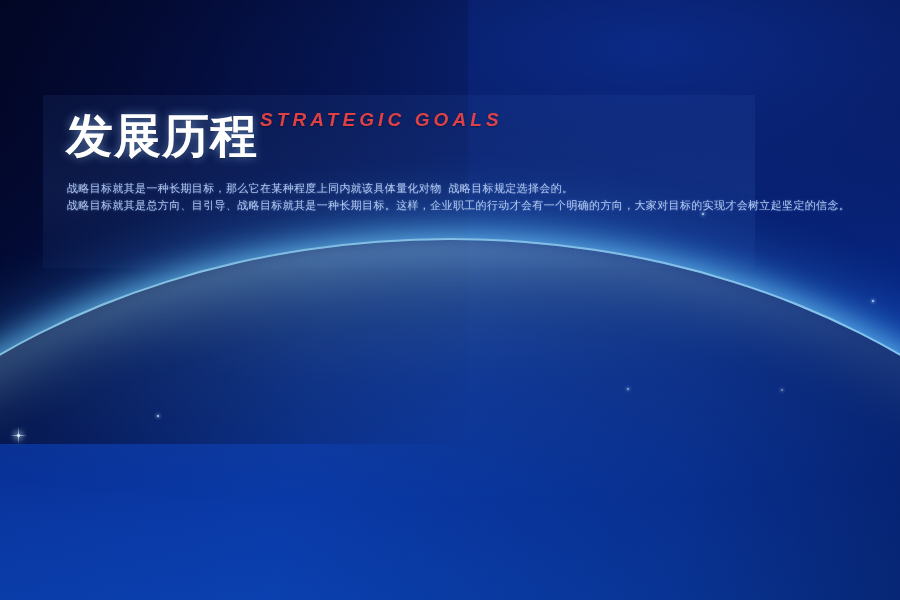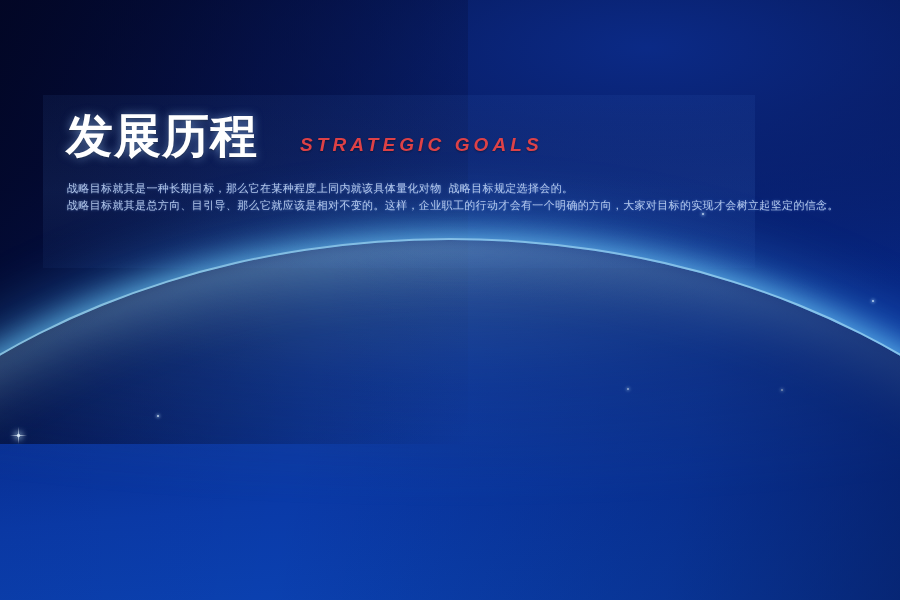--- a/index.html
+++ b/index.html
@@ -53,21 +53,21 @@
         linear-gradient(90deg,rgba(234,246,255,0),rgba(234,246,255,.9),rgba(234,246,255,0));}
   .star.big::before{left:-7px;top:1px;width:17px;height:1px;}
   .star.big::after{left:1px;top:-7px;width:1px;height:17px;
         background:linear-gradient(180deg,rgba(234,246,255,0),rgba(234,246,255,.9),rgba(234,246,255,0));}
 
   
   .panel{position:absolute;left:43px;top:95px;width:712px;height:173px;
          background:linear-gradient(180deg,rgba(70,125,220,.085) 0%,rgba(80,140,230,.12) 55%,rgba(70,125,215,.06) 100%);
          pointer-events:none;}
 
-  .title-row{position:absolute;left:66px;top:112px;display:flex;align-items:flex-end;gap:40px;}
+  .title-row{position:absolute;left:66px;top:112px;display:flex;}
   .title-cn{font-family:"DejaVu Serif","Liberation Serif",serif;font-weight:bold;
             font-size:47px;line-height:1;color:#ffffff;letter-spacing:1px;
             text-shadow:0 0 10px rgba(160,205,255,.55),0 1px 2px rgba(0,0,0,.45);}
   .title-en{font-family:"Liberation Sans",sans-serif;font-style:italic;font-weight:bold;
             font-size:19px;letter-spacing:4.1px;color:#ef4444;margin-left:2px;
             position:relative;top:-3px;opacity:.92;
             text-shadow:0 1px 2px rgba(0,0,0,.4);}
 
   .body-copy{position:absolute;left:67px;top:183px;width:690px;}
   .body-copy p{margin:0 0 4px 0;font-family:Liberation Mono, monospace;
@@ -101,16 +101,16 @@
 
   <div class="panel"></div>
 
   <div class="title-row">
     <span class="title-cn">发展历程</span>
     <span class="title-en">STRATEGIC GOALS</span>
   </div>
 
   <div class="body-copy" id="body-copy">
       <p>战略目标就其是一种长期目标，那么它在某种程度上同内就该具体量化对物  战略目标规定选择会的。</p>
-      <p>战略目标就其是总方向、目引导、那么它就应该是相对不变的。这样，企业职工的行动才会有一个明确的方向，大家对目标的实现才会树立起坚定的信念。</p>
+      <p>战略目标就其是总方向、目引导、战略目标就其是一种长期目标。这样，企业职工的行动才会有一个明确的方向，大家对目标的实现才会树立起坚定的信念。</p>
     </div>
 
 </div>
 
 </body></html>

